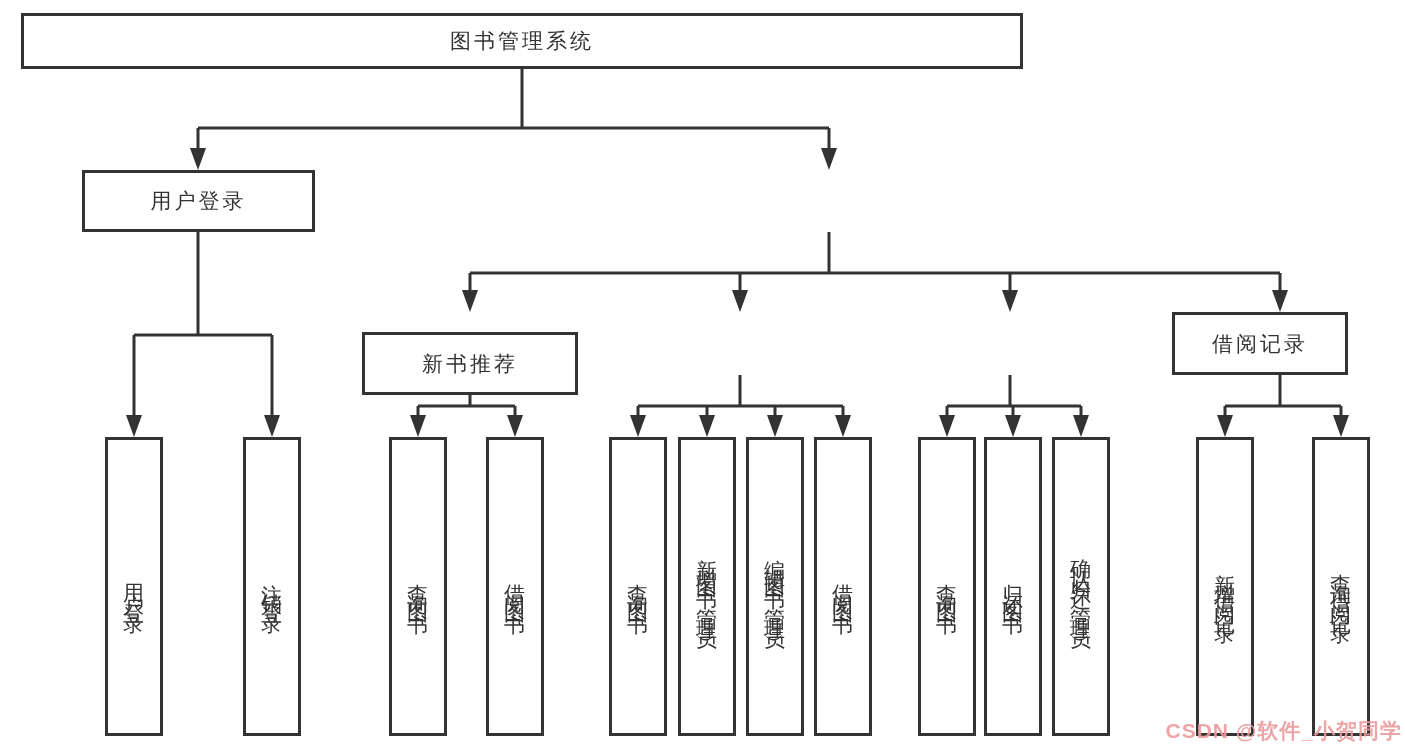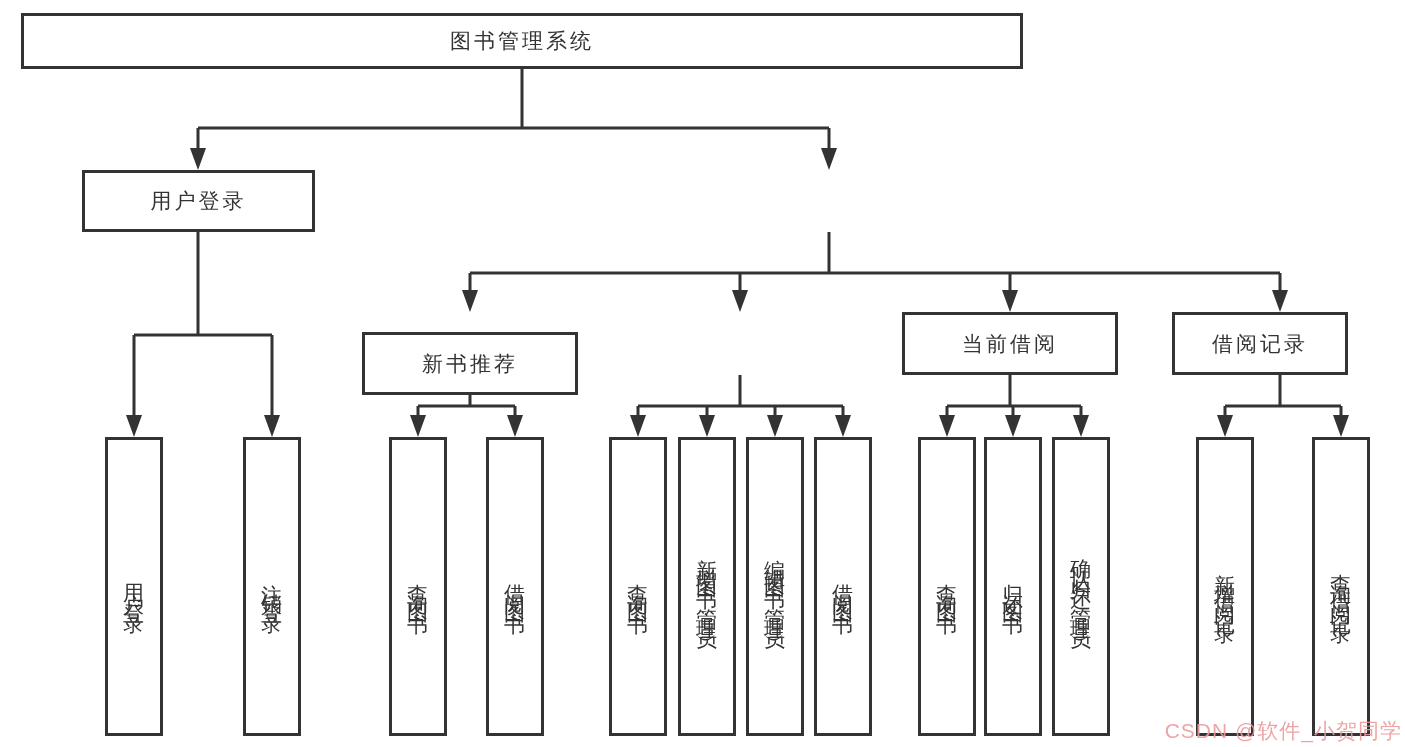--- a/index.html
+++ b/index.html
@@ -60,20 +60,21 @@
   }
   .watermark{
     position:absolute;
     right:3px;
     bottom:2px;
     font-size:21px;
     letter-spacing:1px;
     white-space:nowrap;
     color:var(--watermark);
     opacity:0.9;
+    font-weight:bold;
   }
 </style>
 </head>
 <body>
 
 <div class="stage">
 
   <svg class="connectors" viewBox="0 0 1405 747" xmlns="http://www.w3.org/2000/svg">
     <path class="line" d="
       M522 69 V128 M198 128 H829 M198 128 V150 M829 128 V150
@@ -94,21 +95,20 @@
       M939 415 L955 415 L947 437 Z  M1005 415 L1021 415 L1013 437 Z
       M1073 415 L1089 415 L1081 437 Z  M1217 415 L1233 415 L1225 437 Z
       M1333 415 L1349 415 L1341 437 Z"></path>
   </svg>
 
   <div class="box" style="left:21px;top:13px;width:1002px;height:56px">图书管理系统</div>
 
   <div class="box" style="left:82px;top:170px;width:233px;height:62px">用户登录</div>
 
   <div class="box" style="left:362px;top:332px;width:216px;height:63px">新书推荐</div>
-  <div class="box" style="left:902px;top:312px;width:216px;height:63px">当前借阅</div>
   <div class="box" style="left:1172px;top:312px;width:176px;height:63px">借阅记录</div>
 
   <div class="box leaf" style="left:105px;top:437px;width:58px;height:299px">用户登录</div>
   <div class="box leaf" style="left:243px;top:437px;width:58px;height:299px">注销登录</div>
 
   <div class="box leaf" style="left:389px;top:437px;width:58px;height:299px">查询图书</div>
   <div class="box leaf" style="left:486px;top:437px;width:58px;height:299px">借阅图书</div>
 
   <div class="box leaf" style="left:609px;top:437px;width:58px;height:299px">查询图书</div>
   <div class="box leaf" style="left:678px;top:437px;width:58px;height:299px">新增图书（管理员）</div>

